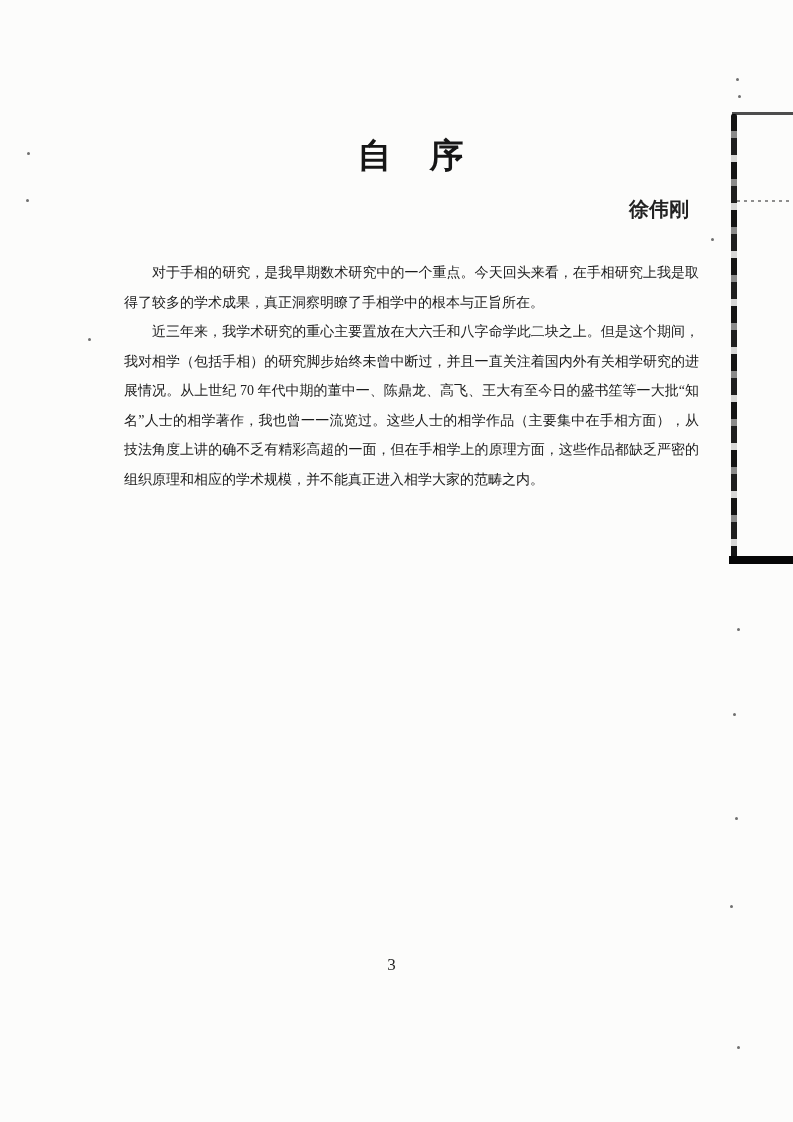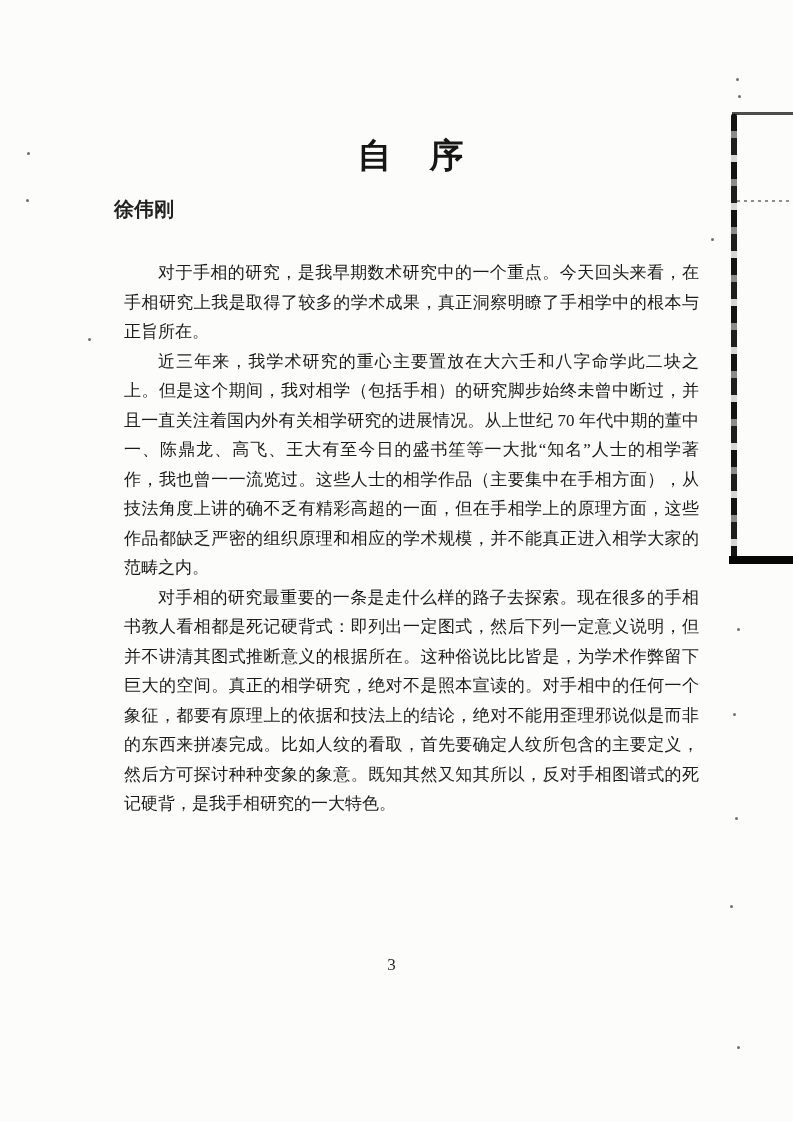--- a/index.html
+++ b/index.html
@@ -23,27 +23,27 @@
     line-height:40px;
     text-align:center;
     letter-spacing:2px;
     white-space:pre;
     color:#161616;
   }
   .doc-author{
     margin:20px 0 0 0;
     font-size:20px;
     font-weight:700;
-    text-align:left;
+    text-align:right;
     transform:translateX(-10px);
     color:#222;
   }
   .doc-body{
     margin-top:35px;
-    font-size:17px;
+    font-size:14px;
     line-height:29.5px;
     text-align:justify;
     text-justify:inter-ideograph;
     color:#1b1b1b;
   }
   .doc-body p{
     margin:0;
     text-indent:2em;
   }
   .page-number{
@@ -87,21 +87,20 @@
 <div class="page">
 
   <div class="content">
     <h1 class="doc-title">自　序</h1>
 
     <div class="doc-author">徐伟刚</div>
 
     <div class="doc-body">
       <p>对于手相的研究，是我早期数术研究中的一个重点。今天回头来看，在手相研究上我是取得了较多的学术成果，真正洞察明瞭了手相学中的根本与正旨所在。</p>
       <p>近三年来，我学术研究的重心主要置放在大六壬和八字命学此二块之上。但是这个期间，我对相学（包括手相）的研究脚步始终未曾中断过，并且一直关注着国内外有关相学研究的进展情况。从上世纪 70 年代中期的董中一、陈鼎龙、高飞、王大有至今日的盛书笙等一大批“知名”人士的相学著作，我也曾一一流览过。这些人士的相学作品（主要集中在手相方面），从技法角度上讲的确不乏有精彩高超的一面，但在手相学上的原理方面，这些作品都缺乏严密的组织原理和相应的学术规模，并不能真正进入相学大家的范畴之内。</p>
-      <p>对手相的研究最重要的一条是走什么样的路子去探索。现在很多的手相书教人看相都是死记硬背式：即列出一定图式，然后下列一定意义说明，但并不讲清其图式推断意义的根据所在。这种俗说比比皆是，为学术作弊留下巨大的空间。真正的相学研究，绝对不是照本宣读的。对手相中的任何一个象征，都要有原理上的依据和技法上的结论，绝对不能用歪理邪说似是而非的东西来拼凑完成。比如人纹的看取，首先要确定人纹所包含的主要定义，然后方可探讨种种变象的象意。既知其然又知其所以，反对手相图谱式的死记硬背，是我手相研究的一大特色。</p>
     </div>
   </div>
 
   <div class="page-number">3</div>
 
   <div class="art art-hline-top"></div>
   <div class="art art-vstrip"></div>
   <div class="art art-dotline"></div>
   <div class="art art-thickbar"></div>
 

